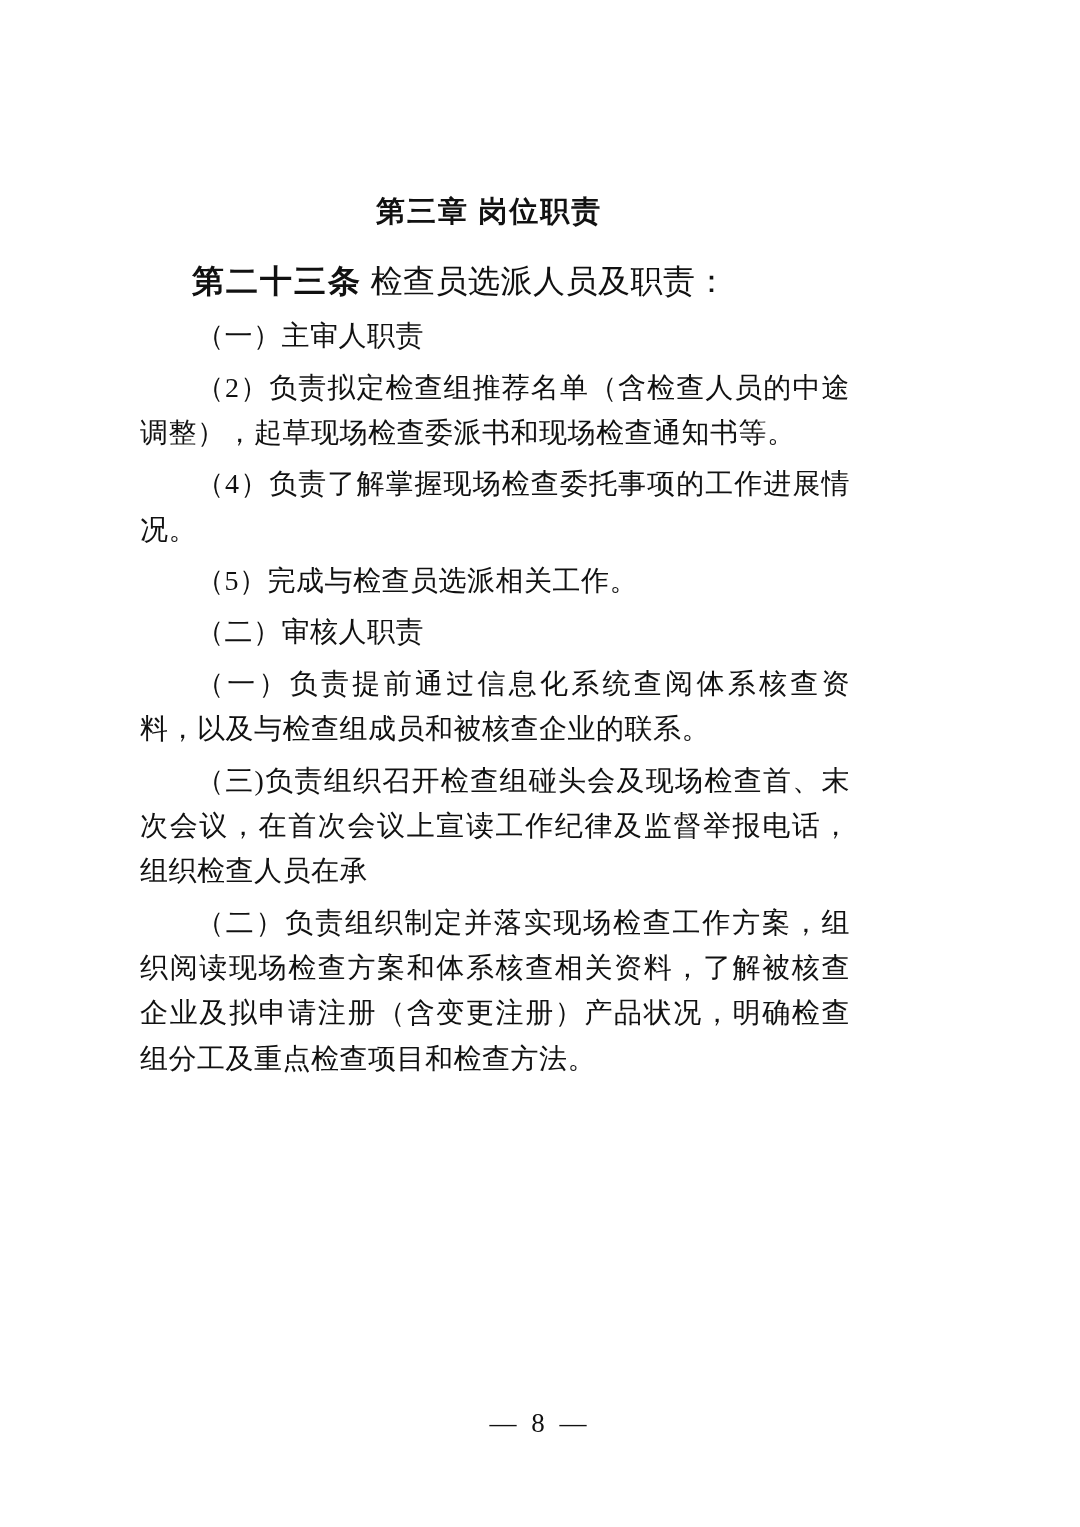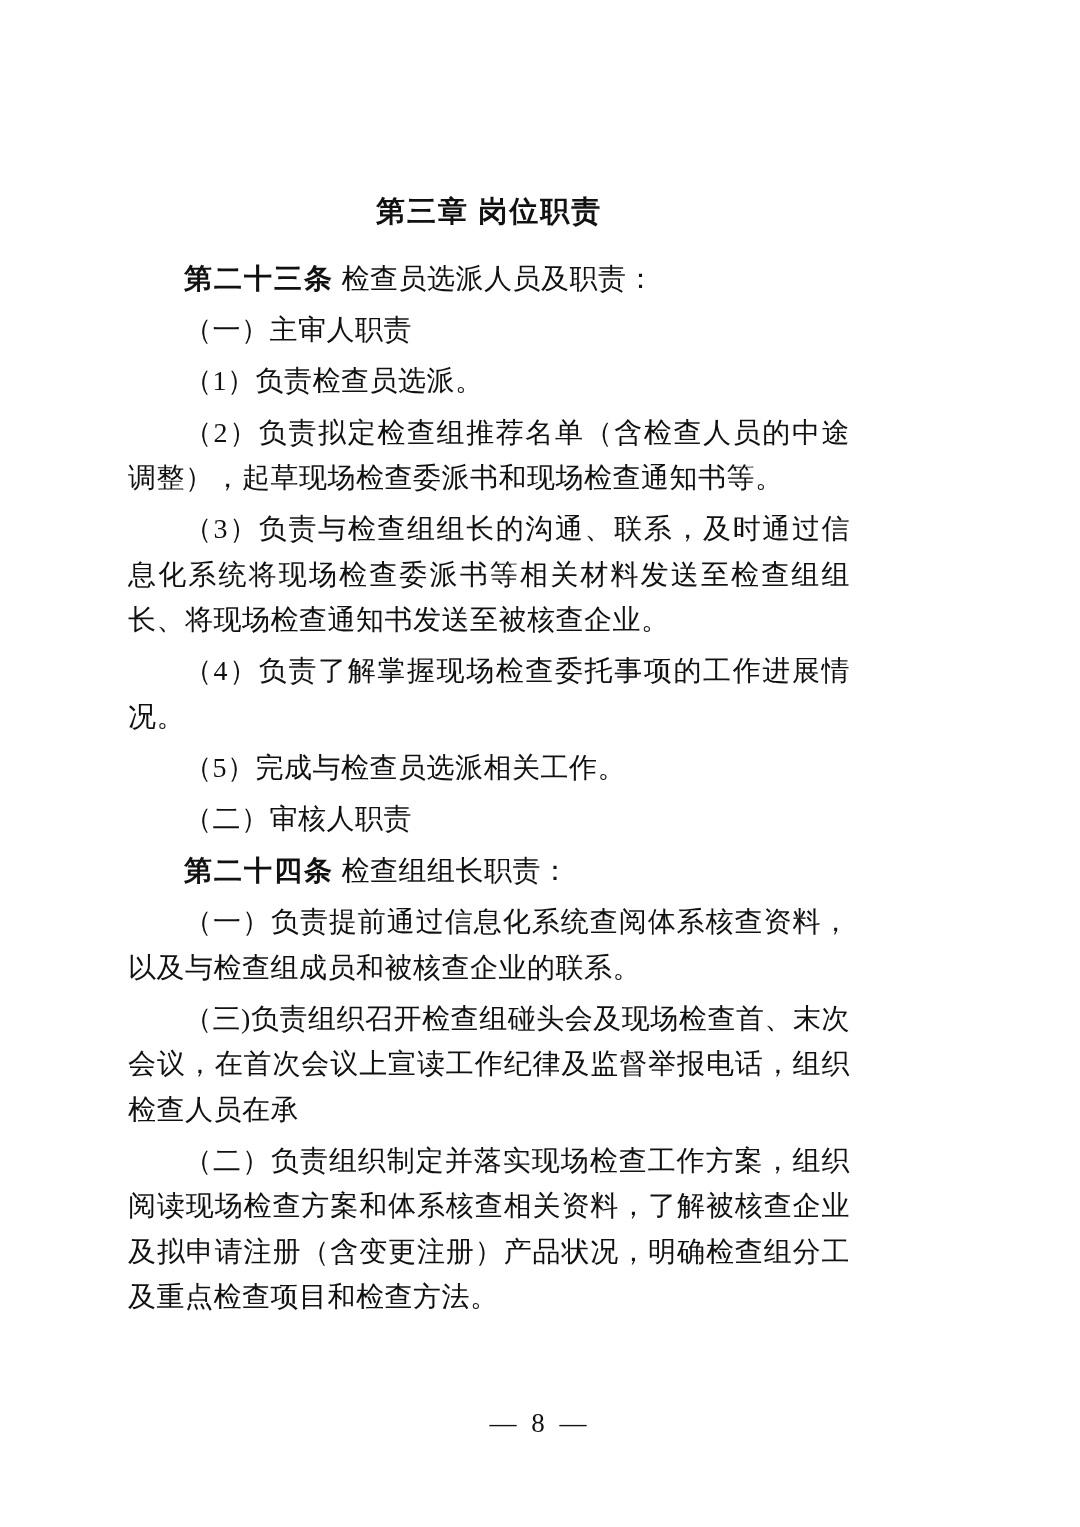--- a/index.html
+++ b/index.html
@@ -28,30 +28,30 @@
     text-align: center;
     font-size: 29px;
     font-weight: bold;
     letter-spacing: 2px;
     margin: 0 0 22px 0;
     line-height: 1.5;
   }
   .para {
     font-size: 28px;
     line-height: 1.62;
-    margin: 0 0 6px 0;
+    margin: 0 0 6px 12px;
     text-align: justify;
     text-justify: inter-ideograph;
     letter-spacing: 0.5px;
   }
   .para.indent {
     text-indent: 2em;
   }
   .article {
-    font-size: 28px;
+    font-size: 32px;
     line-height: 1.62;
     margin: 0 0 6px 0;
     text-indent: 2em;
     letter-spacing: 0.5px;
   }
   .article .art-no {
     font-weight: bold;
     letter-spacing: 2px;
   }
   .article .art-body {
@@ -76,31 +76,25 @@
 <div class="page">
 
   <h1 class="chapter-title">第三章 岗位职责</h1>
 
   <p class="article">
     <span class="art-no">第二十三条</span>
     <span class="art-body">检查员选派人员及职责：</span>
   </p>
 
   <p class="para indent">（一）主审人职责</p>
-  <p class="para indent">（1）负责检查员选派。</p>
   <p class="para indent">（2）负责拟定检查组推荐名单（含检查人员的中途调整），起草现场检查委派书和现场检查通知书等。</p>
-  <p class="para indent">（3）负责与检查组组长的沟通、联系，及时通过信息化系统将现场检查委派书等相关材料发送至检查组组长、将现场检查通知书发送至被核查企业。</p>
   <p class="para indent">（4）负责了解掌握现场检查委托事项的工作进展情况。</p>
   <p class="para indent">（5）完成与检查员选派相关工作。</p>
   <p class="para indent">（二）审核人职责</p>
 
-  <p class="article">
-    <span class="art-no">第二十四条</span>
-    <span class="art-body">检查组组长职责：</span>
-  </p>
 
   <p class="para indent">（一）负责提前通过信息化系统查阅体系核查资料，以及与检查组成员和被核查企业的联系。</p>
   <p class="para indent">（三)负责组织召开检查组碰头会及现场检查首、末次会议，在首次会议上宣读工作纪律及监督举报电话，组织检查人员在承</p>
   <p class="para indent">（二）负责组织制定并落实现场检查工作方案，组织阅读现场检查方案和体系核查相关资料，了解被核查企业及拟申请注册（含变更注册）产品状况，明确检查组分工及重点检查项目和检查方法。</p>
 
 </div>
 
 <div class="footer">
   <span class="pg">— 8 —</span>
 </div>

